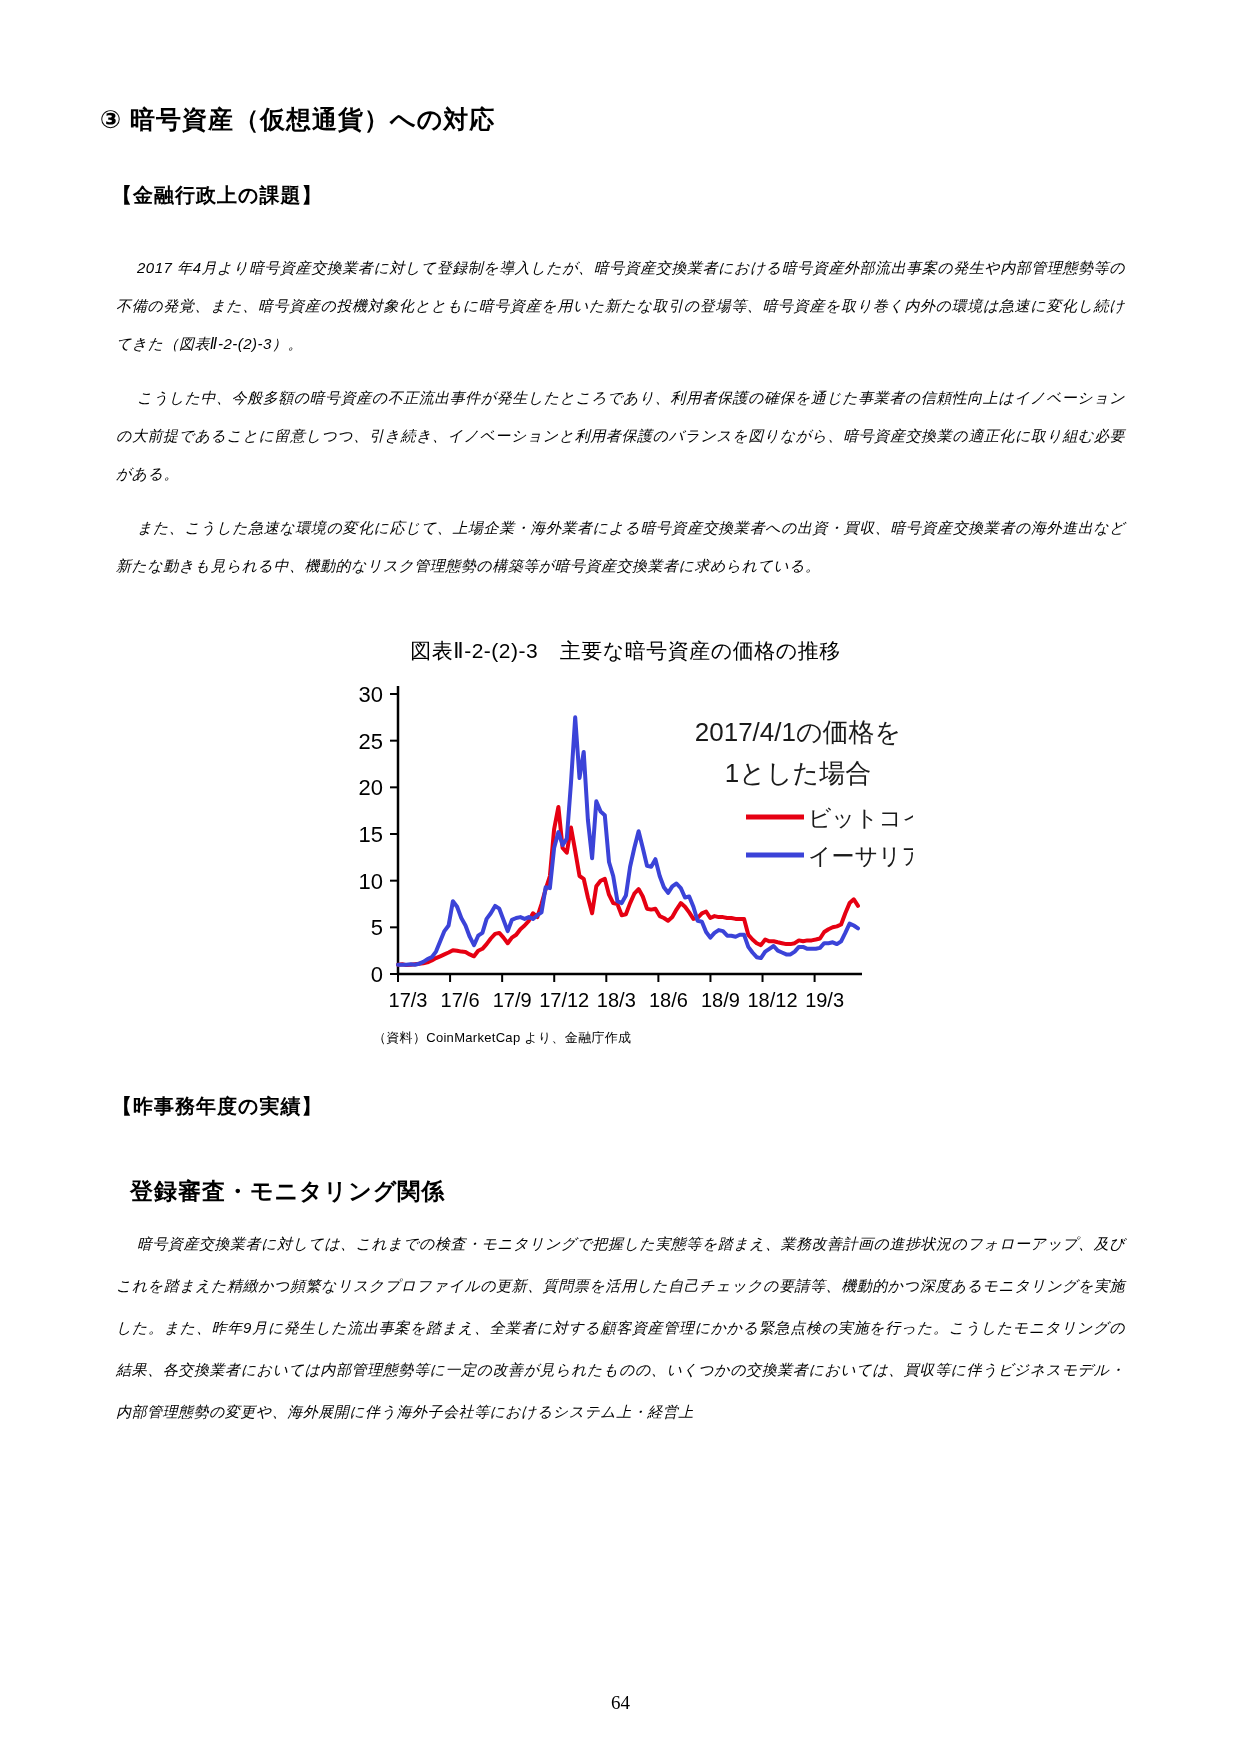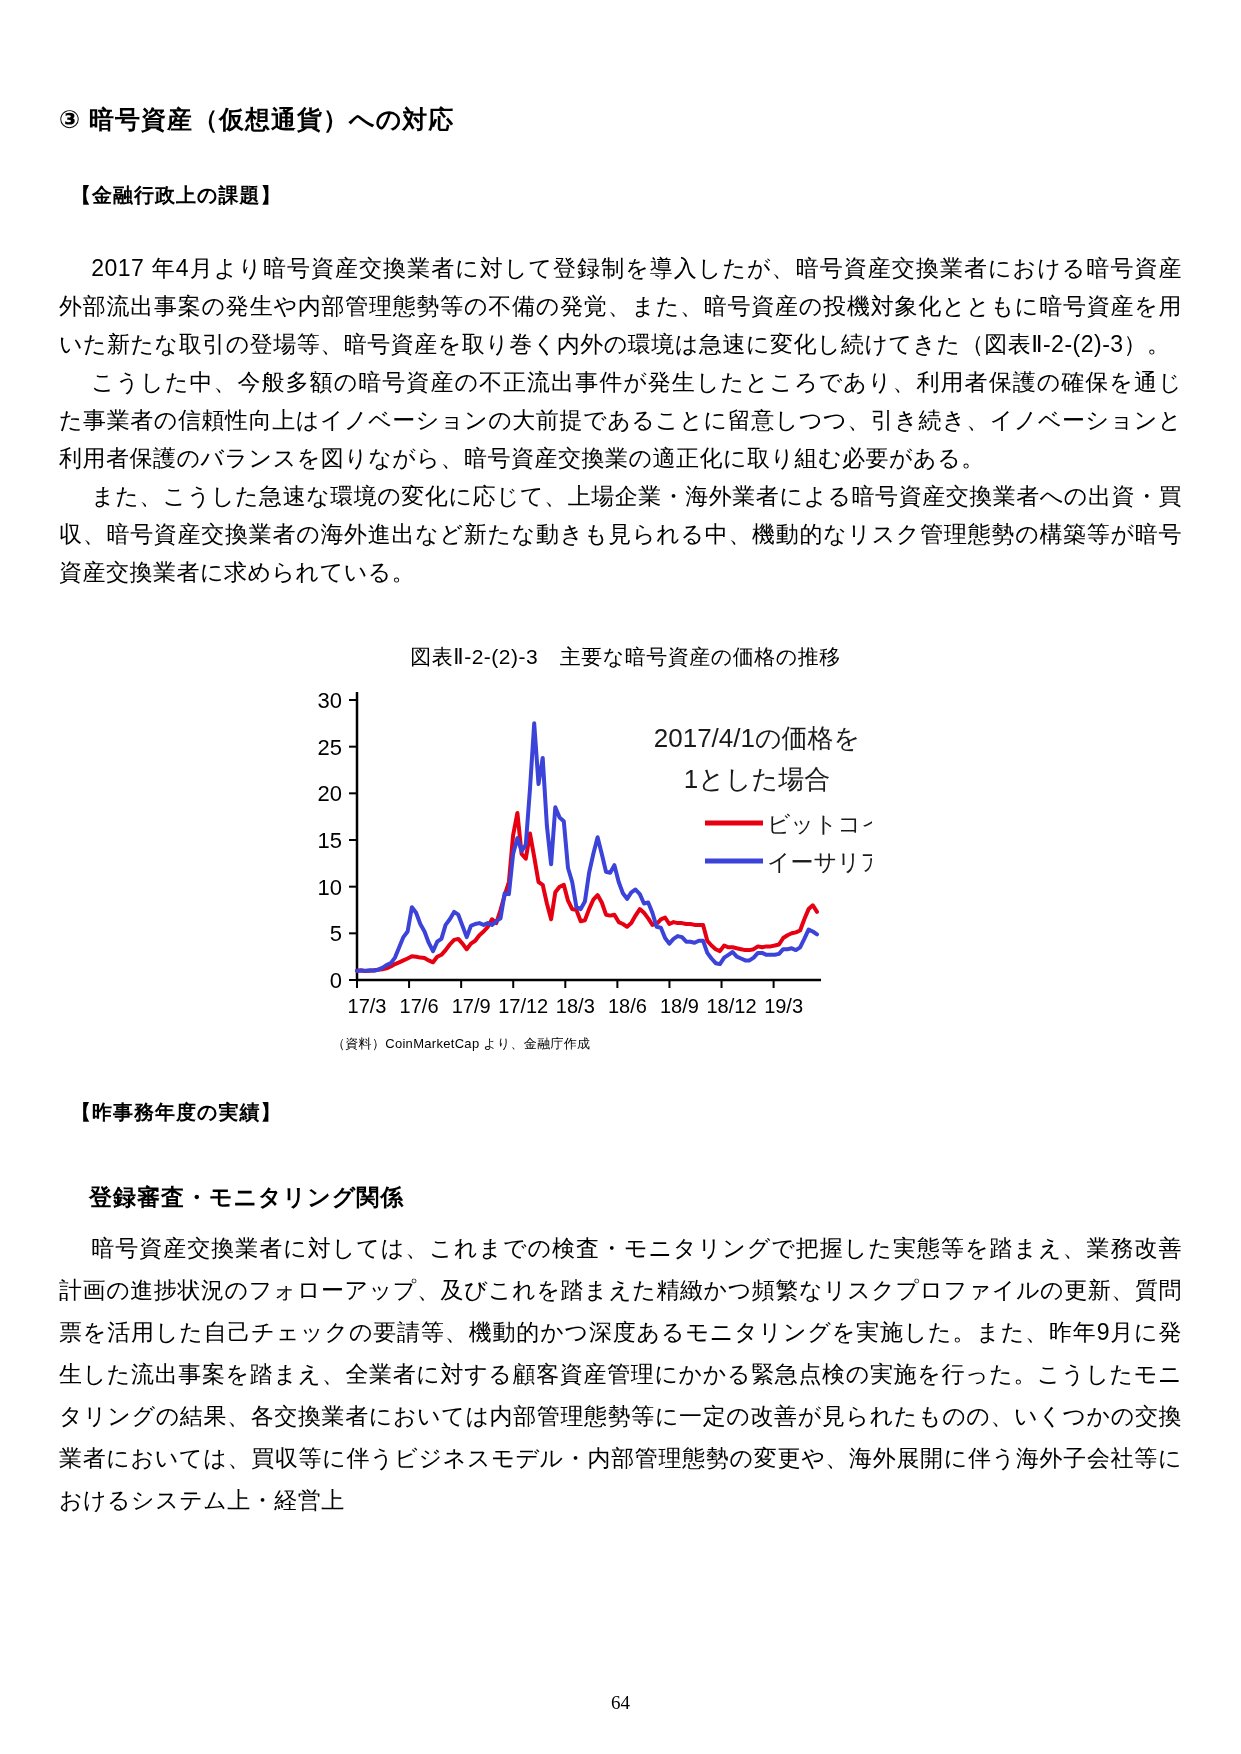--- a/index.html
+++ b/index.html
@@ -5,36 +5,37 @@
   html,body{margin:0;padding:0;background:#888;}
   .page{
     position:relative;
     width:1241px;height:1754px;
     margin:0 auto;
     background:#ffffff;
     font-family:"Liberation Sans","DejaVu Sans",sans-serif;
     color:#000;
     overflow:hidden;
   }
-  .content{padding:0 59px;}
+  .content{padding:0 100px;}
   h1.doc-title{
     margin:0;padding-top:103px;
     font-size:25px;font-weight:bold;letter-spacing:1px;
   }
   h2.bracket-heading{
     margin:46px 0 0 12px;
     font-size:20px;font-weight:bold;letter-spacing:1px;
   }
   .body-block{margin-top:40px;}
   p.body-para{
-    margin:0;
-    font-size:23px;line-height:38px;
+    margin:16px;
+    font-size:15px;line-height:38px;
     text-align:justify;
     text-indent:1.4em;
     letter-spacing:0.5px;
+    font-style:italic;
   }
   figure.chart-figure{margin:52px 0 0 0;}
   .fig-caption{
     text-align:center;
     font-size:21px;letter-spacing:0.5px;
     margin-left:10px;
   }
   .chart-wrap{margin:14px 0 0 238px;width:575px;}
   svg.price-chart{display:block;}
   svg.price-chart text{font-family:"Liberation Sans","DejaVu Sans",sans-serif;}

